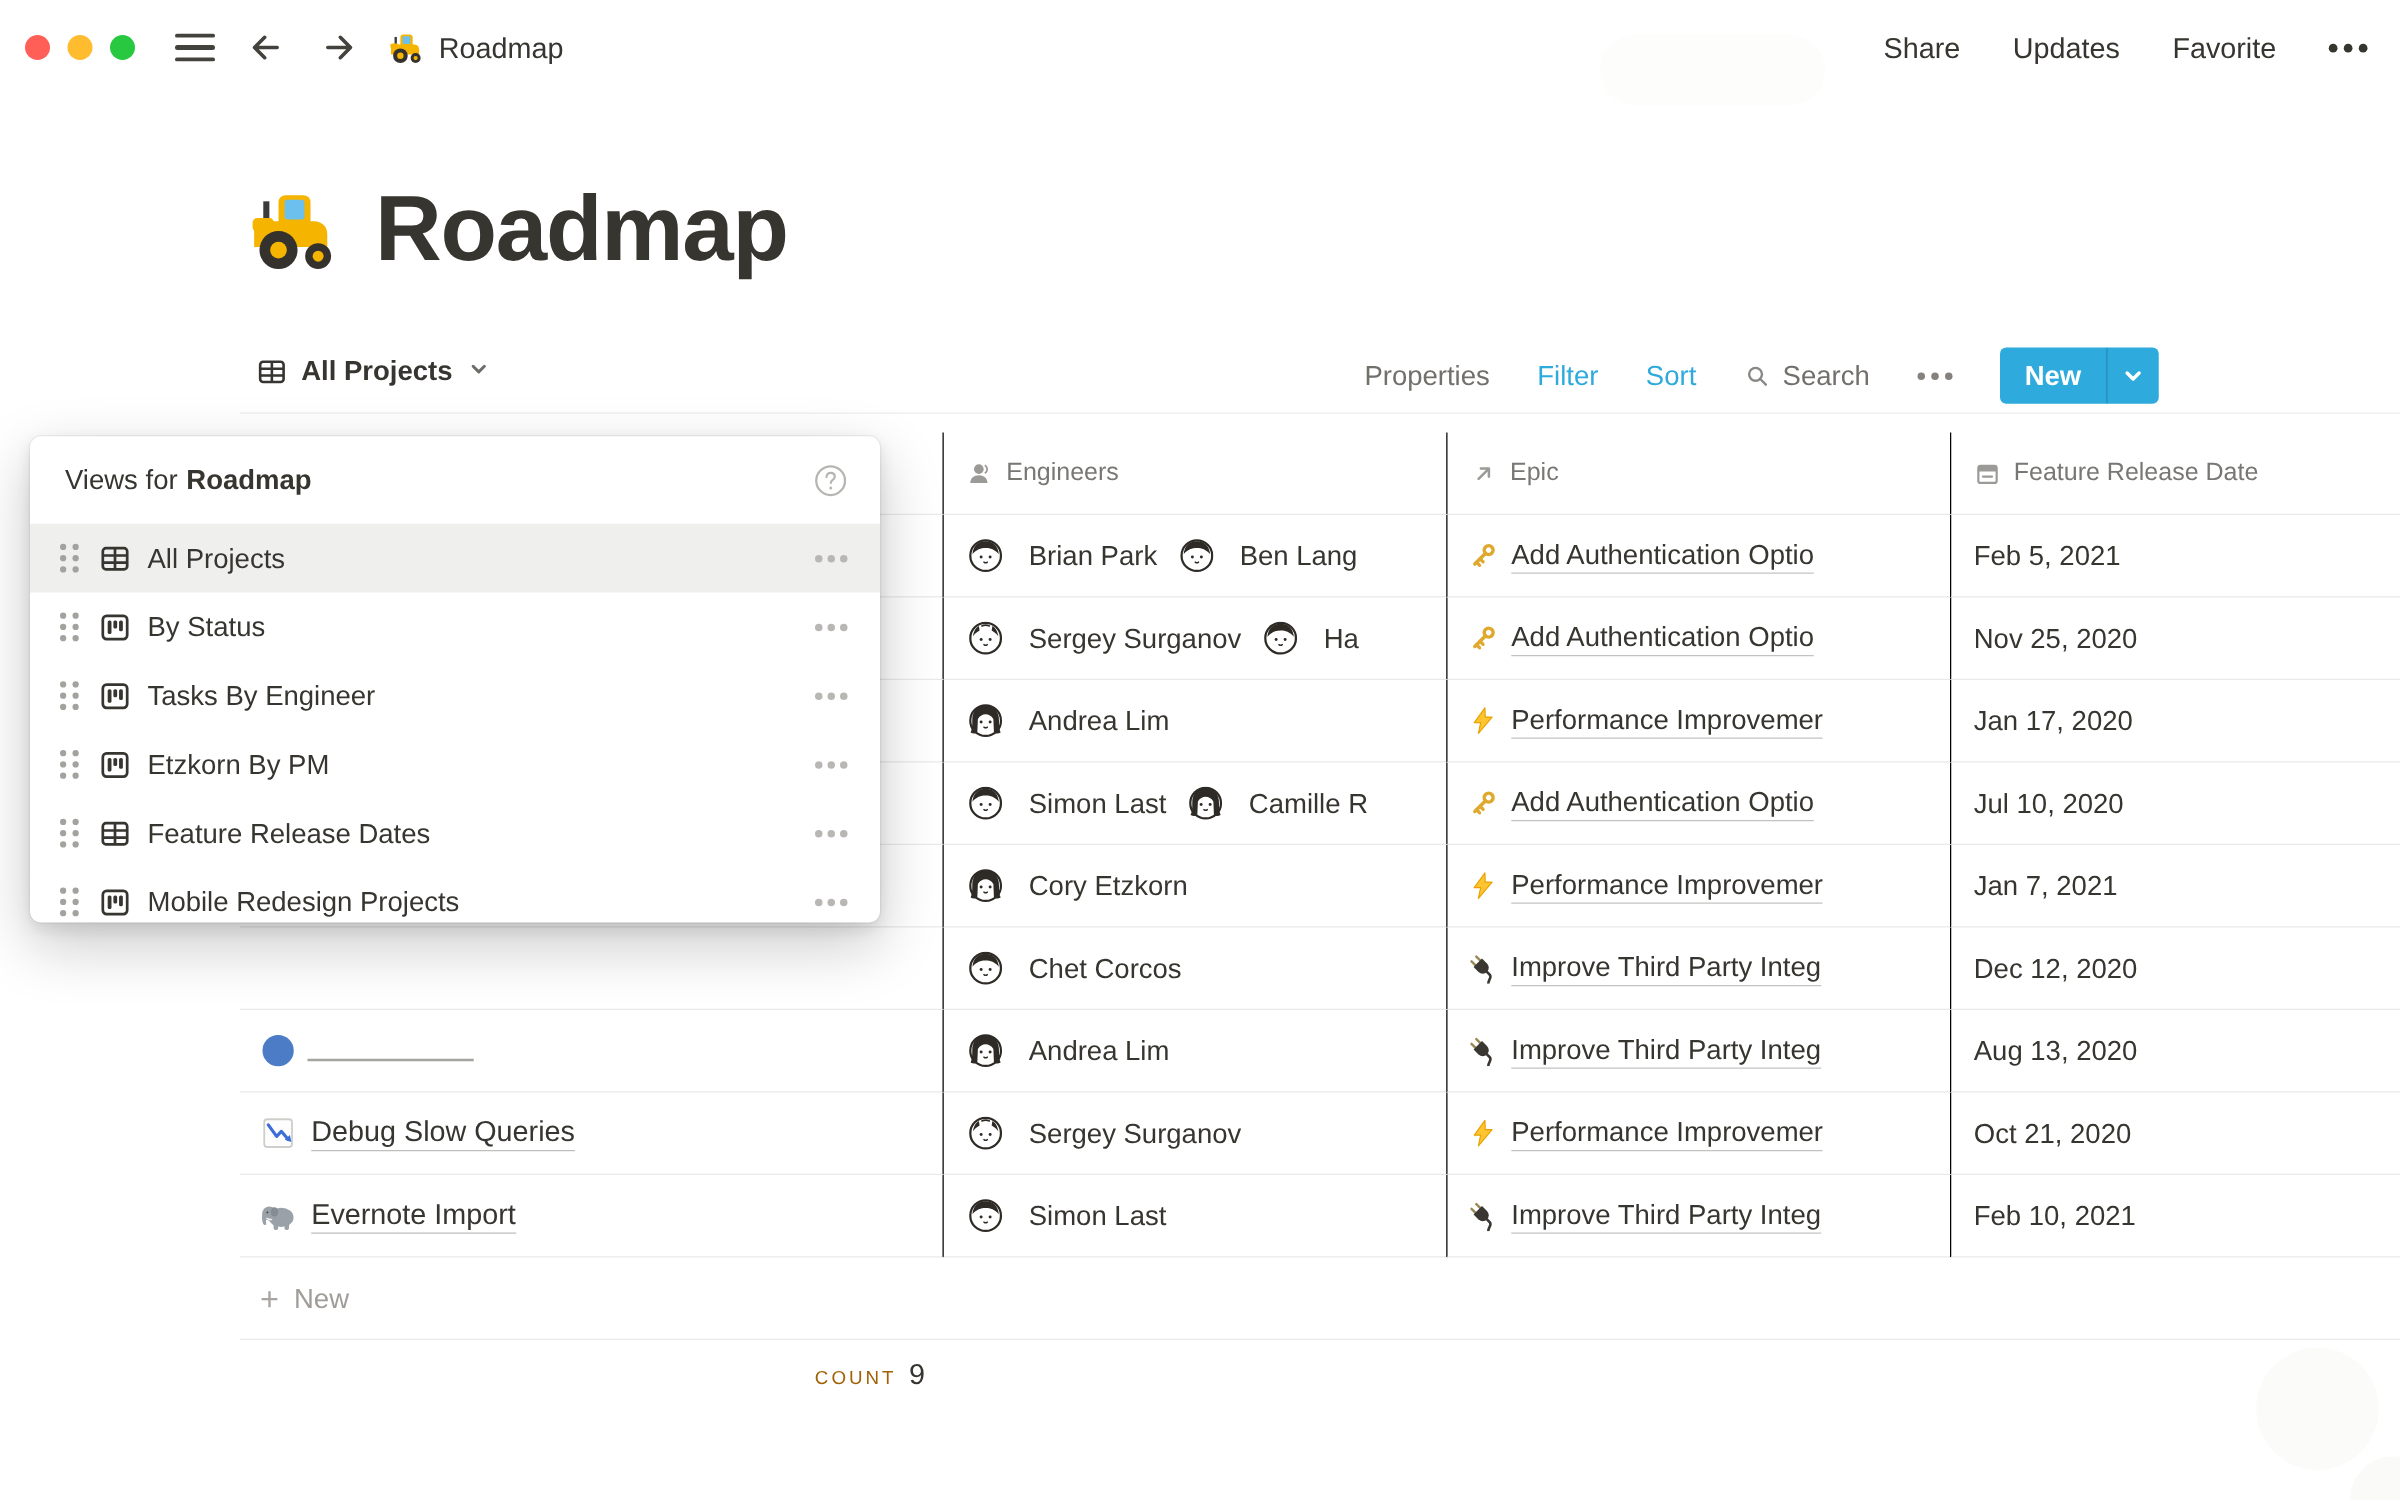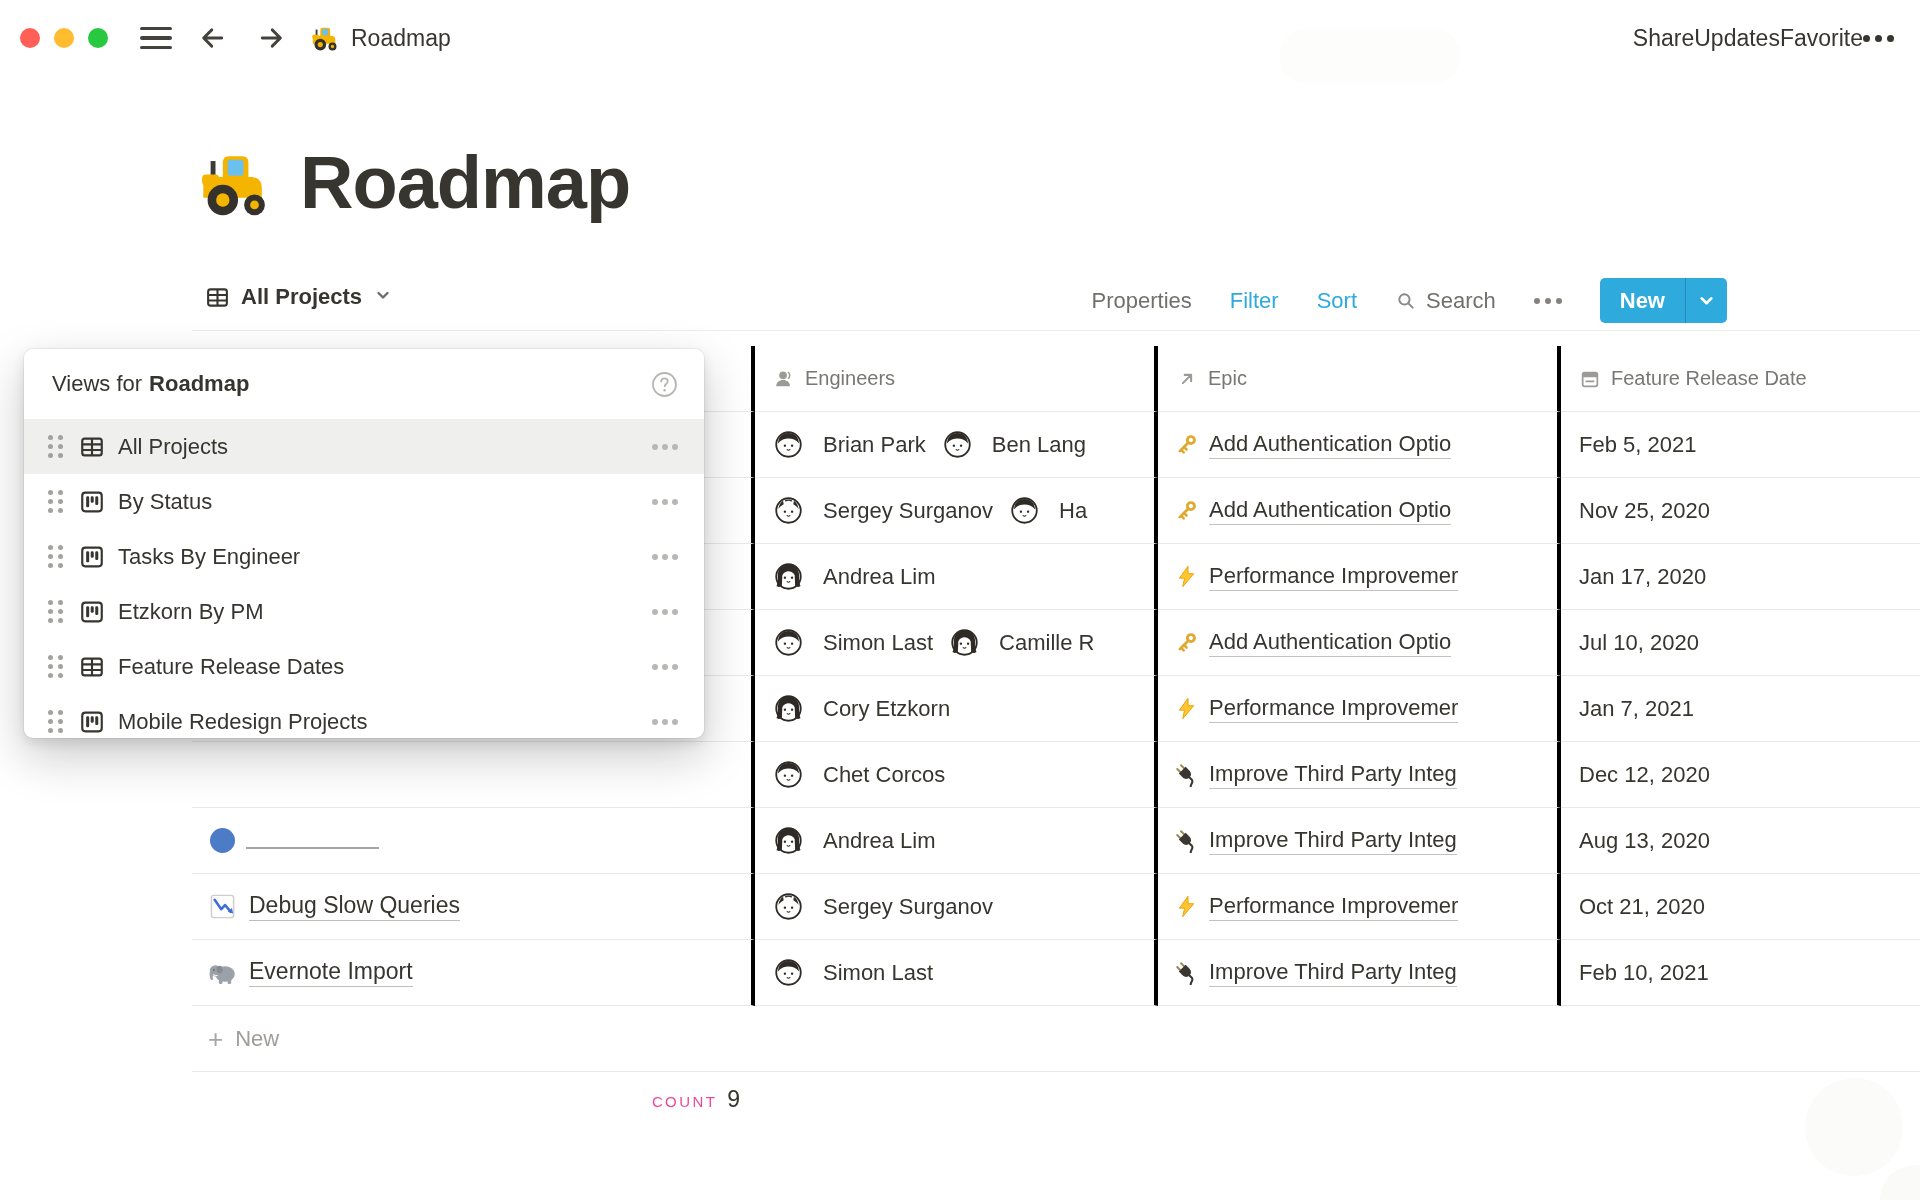--- a/index.html
+++ b/index.html
@@ -11,21 +11,21 @@
   .topbar { position:absolute; left:0; top:0; width:1920px; height:76px; background:#fff;
             display:flex; align-items:center; }
   .lights { display:flex; gap:14px; margin-left:20px; }
   .light { width:20px; height:20px; border-radius:50%; }
   .hamburger { margin-left:32px; display:flex; flex-direction:column; gap:6px; width:32px; cursor:pointer;}
   .hamburger i { display:block; height:3.2px; background:#44423d; border-radius:2px; }
   .navarrow { margin-left:24px; width:34px; height:34px; display:flex; align-items:center; justify-content:center; cursor:pointer;}
   .navarrow svg { width:30px; height:30px; stroke:#44423d; stroke-width:2.3; fill:none; stroke-linecap:round; stroke-linejoin:round;}
   .tb-doc { margin-left:22px; display:flex; align-items:center; gap:11px; font-size:23px; }
   .tb-doc .emoji-svg { width:30px; height:30px; }
-  .tb-right { margin-left:auto; margin-right:26px; display:flex; align-items:center; font-size:23px; }
+  .tb-right { margin-left:auto; margin-right:26px; display:flex; align-items:center; gap:42px; font-size:23px; }
   .tb-right .tb-btn { cursor:pointer; }
   .dots3 { display:flex; gap:5px; align-items:center; cursor:pointer; }
   .dots3 i { width:7px; height:7px; border-radius:50%; background:#37352F; display:block; }
 
   
   .pagetitle { position:absolute; left:196px; top:140px; display:flex; align-items:center; gap:26px; }
   .pagetitle .emoji-svg { width:78px; height:78px; }
   .pagetitle h1 { font-size:74px; font-weight:700; letter-spacing:-1px; color:#37352F; }
 
   
@@ -45,21 +45,21 @@
   .btn-new { display:flex; align-items:stretch; height:45px; border-radius:5px; overflow:hidden; background:#2EAADC; color:#fff; cursor:pointer;}
   .btn-new .seg1 { padding:0 20px; display:flex; align-items:center; font-size:22px; font-weight:700; }
   .btn-new .seg2 { width:42px; display:flex; align-items:center; justify-content:center; border-left:1px solid rgba(0,0,0,.18); }
   .btn-new .seg2 svg { width:17px; height:17px; stroke:#fff; stroke-width:2.6; fill:none; stroke-linecap:round; stroke-linejoin:round;}
   .toolbar-divider { position:absolute; left:192px; right:0; top:330px; height:1px; background:#EDEDEB; }
 
   
   .table { position:absolute; left:192px; top:346px; width:1728px; z-index:1; }
   .thead, .tr { display:grid; grid-template-columns:563px 403px 403px 359px; }
   .th, .td { height:66px; display:flex; align-items:center; border-bottom:1px solid #E9E9E7; overflow:hidden; white-space:nowrap; }
-  .th:nth-child(-n+3), .td:nth-child(-n+3) { border-right:4px solid #000000;text-align:center; }
+  .th:nth-child(-n+3), .td:nth-child(-n+3) { border-right:1px solid #000000;text-align:center; }
   .th { color:#787774; font-size:20px; gap:10px; padding-left:18px; }
   .th svg { width:22px; height:22px; flex:none; }
   .td { font-size:22px; }
   .td-project { padding-left:16px; gap:12px; }
   .proj-label { font-weight:500; font-size:23px; border-bottom:1.6px solid rgba(55,53,47,.32); padding-bottom:1px; cursor:pointer;}
   .proj-icon svg { width:29px; height:29px; display:none; }
   .proj-icon[data-icon="chart-decreasing-emoji"] .v-chart { display:block; }
   .proj-icon[data-icon="elephant-emoji"] .v-eleph { display:block; }
   .hidden-partial { display:flex; align-items:center; gap:11px; padding-left:2px; }
   .hidden-partial .blueicon { width:25px; height:25px; border-radius:50%; background:#4D7CC7; }
@@ -76,21 +76,21 @@
   .epic-icon svg { width:25px; height:25px; display:none; }
   .epic-icon[data-icon="key-emoji"] .v-key { display:block; }
   .epic-icon[data-icon="zap-emoji"] .v-zap { display:block; }
   .epic-icon[data-icon="plug-emoji"] .v-plug { display:block; }
   .epic-label { font-weight:500; border-bottom:1.6px solid rgba(55,53,47,.3); padding-bottom:1px; cursor:pointer;}
   .td-date { padding-left:18px; }
   .newrow { height:66px; border-bottom:1px solid #E9E9E7; display:flex; align-items:center; gap:12px; padding-left:16px;
             color:#A09D99; font-size:22px; cursor:pointer;}
   .newrow .plus { font-size:26px; line-height:1; color:#A9A6A1; }
   .countrow { position:absolute; left:192px; top:1086px; width:548px; text-align:right; z-index:0;}
-  .count-label { font-size:15px; letter-spacing:2.4px; color:#ec4899; margin-right:10px; }
+  .count-label { font-size:15px; letter-spacing:2.4px; color:#a16207; margin-right:10px; }
   .count-value { font-size:23px; color:#37352F; }
 
   
   .popup { position:absolute; left:24px; top:349px; width:680px; height:389px; background:#fff; border-radius:9px; z-index:5;
            box-shadow:0 0 0 1px rgba(15,15,15,.05), 0 5px 12px rgba(15,15,15,.1), 0 18px 48px rgba(15,15,15,.22);
            display:flex; flex-direction:column; overflow:hidden; }
   .popup-head { height:70px; flex:none; display:flex; align-items:center; padding:0 26px 0 28px; font-size:22px; }
   .popup-head .bold { font-weight:700; margin-left:7px; }
   .help-icon { margin-left:auto; width:27px; height:27px; cursor:pointer;}
   .help-icon svg { width:27px; height:27px; }

